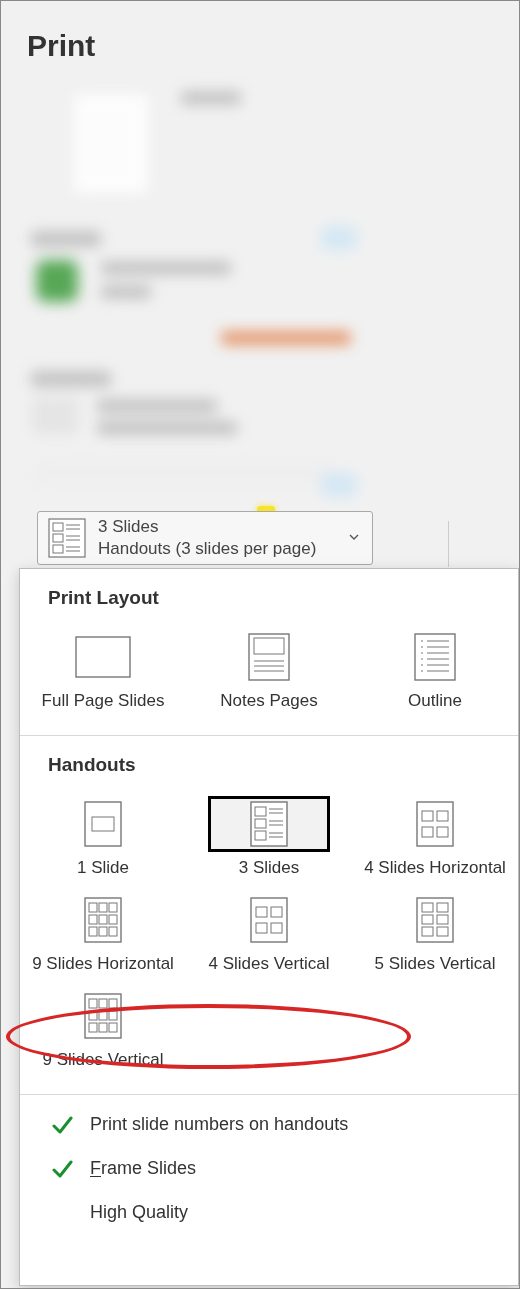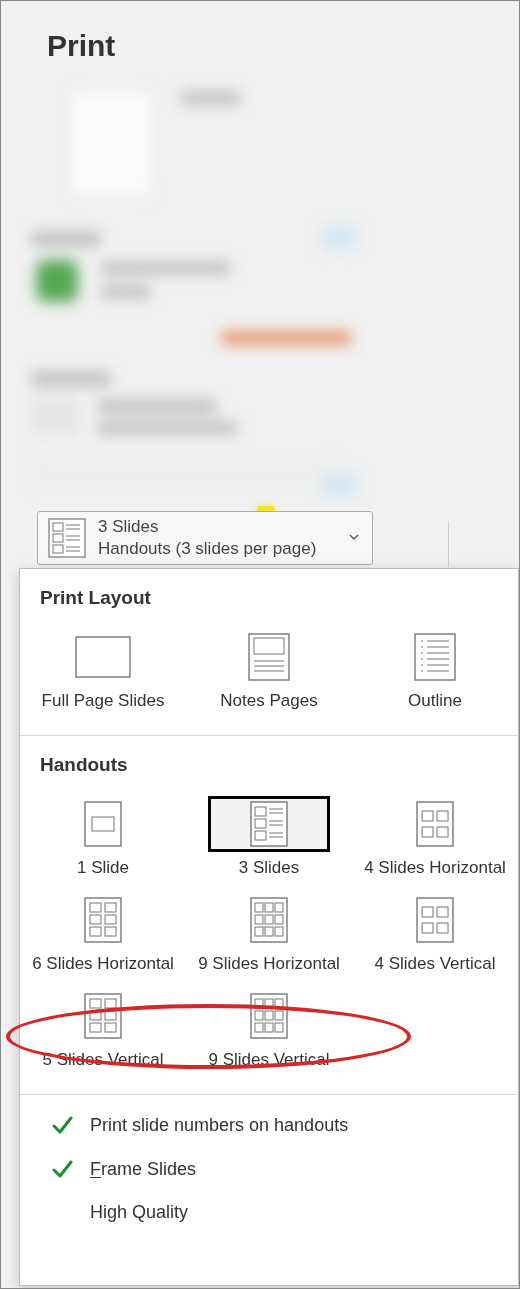--- a/index.html
+++ b/index.html
@@ -9,21 +9,21 @@
     background: #f1f1f1;
     font-family: "Segoe UI", Arial, sans-serif;
     color: #2b2b2b;
     position: relative;
     overflow: hidden;
     border: 1px solid #888;
   }
   .page-title {
     font-size: 30px;
     font-weight: 600;
-    padding: 28px 0 0 46px;
+    padding: 28px 0 0 26px;
     color: #333;
   }
   
   .blur-area {
     position: absolute;
     left: 30px;
     top: 80px;
     right: 30px;
     height: 420px;
     filter: blur(7px);
@@ -105,21 +105,21 @@
     top: 567px;
     width: 500px;
     height: 718px;
     background: #fff;
     border: 1px solid #bdbdbd;
     box-shadow: 0 4px 14px rgba(0,0,0,0.18);
   }
   .section-header {
     font-size: 19px;
     font-weight: 600;
-    padding: 18px 22px 10px 20px;
+    padding: 18px 22px 10px 28px;
     color: #333;
   }
   .option-grid {
     display: grid;
     grid-template-columns: repeat(3, 1fr);
     padding: 4px 0 16px 0;
   }
   .option-item {
     display: flex;
     flex-direction: column;
@@ -150,21 +150,21 @@
     background: #d8d8d8;
     margin: 0 0 0 0;
   }
 
   
   .check-section {
     padding: 8px 0 0 0;
   }
   .check-item {
     display: flex;
-    align-items: center;
+    align-items: flex-start;
     gap: 16px;
     padding: 11px 0 11px 30px;
     font-size: 18px;
     color: #333;
   }
   .check-item.disabled { color: #bdbdbd; }
   .check-item .tick {
     width: 24px;
     display: flex;
     align-items: center;
@@ -333,34 +333,20 @@
         <rect x="6" y="26" width="11" height="10" fill="none" stroke="#777"></rect>
         <rect x="21" y="26" width="11" height="10" fill="none" stroke="#777"></rect>
       </svg>
         </div>
       <div class="option-label">4 Slides Horizontal</div>
     </div>
     <div class="option-item">
       <div class="opt-icon-wrap">
           <svg width="38" height="46" viewBox="0 0 38 46">
         <rect x="1" y="1" width="36" height="44" fill="#fff" stroke="#777" stroke-width="1.4"></rect>
-        <rect x="6" y="6" width="11" height="9" fill="none" stroke="#777"></rect>
-        <rect x="21" y="6" width="11" height="9" fill="none" stroke="#777"></rect>
-        <rect x="6" y="18" width="11" height="9" fill="none" stroke="#777"></rect>
-        <rect x="21" y="18" width="11" height="9" fill="none" stroke="#777"></rect>
-        <rect x="6" y="30" width="11" height="9" fill="none" stroke="#777"></rect>
-        <rect x="21" y="30" width="11" height="9" fill="none" stroke="#777"></rect>
-      </svg>
-        </div>
-      <div class="option-label">6 Slides Horizontal</div>
-    </div>
-    <div class="option-item">
-      <div class="opt-icon-wrap">
-          <svg width="38" height="46" viewBox="0 0 38 46">
-        <rect x="1" y="1" width="36" height="44" fill="#fff" stroke="#777" stroke-width="1.4"></rect>
         <g fill="none" stroke="#777">
           <rect x="5" y="6" width="8" height="9"></rect>
               <rect x="15" y="6" width="8" height="9"></rect>
               <rect x="25" y="6" width="8" height="9"></rect>
           <rect x="5" y="18" width="8" height="9"></rect>
               <rect x="15" y="18" width="8" height="9"></rect>
               <rect x="25" y="18" width="8" height="9"></rect>
           <rect x="5" y="30" width="8" height="9"></rect>
               <rect x="15" y="30" width="8" height="9"></rect>
               <rect x="25" y="30" width="8" height="9"></rect>

